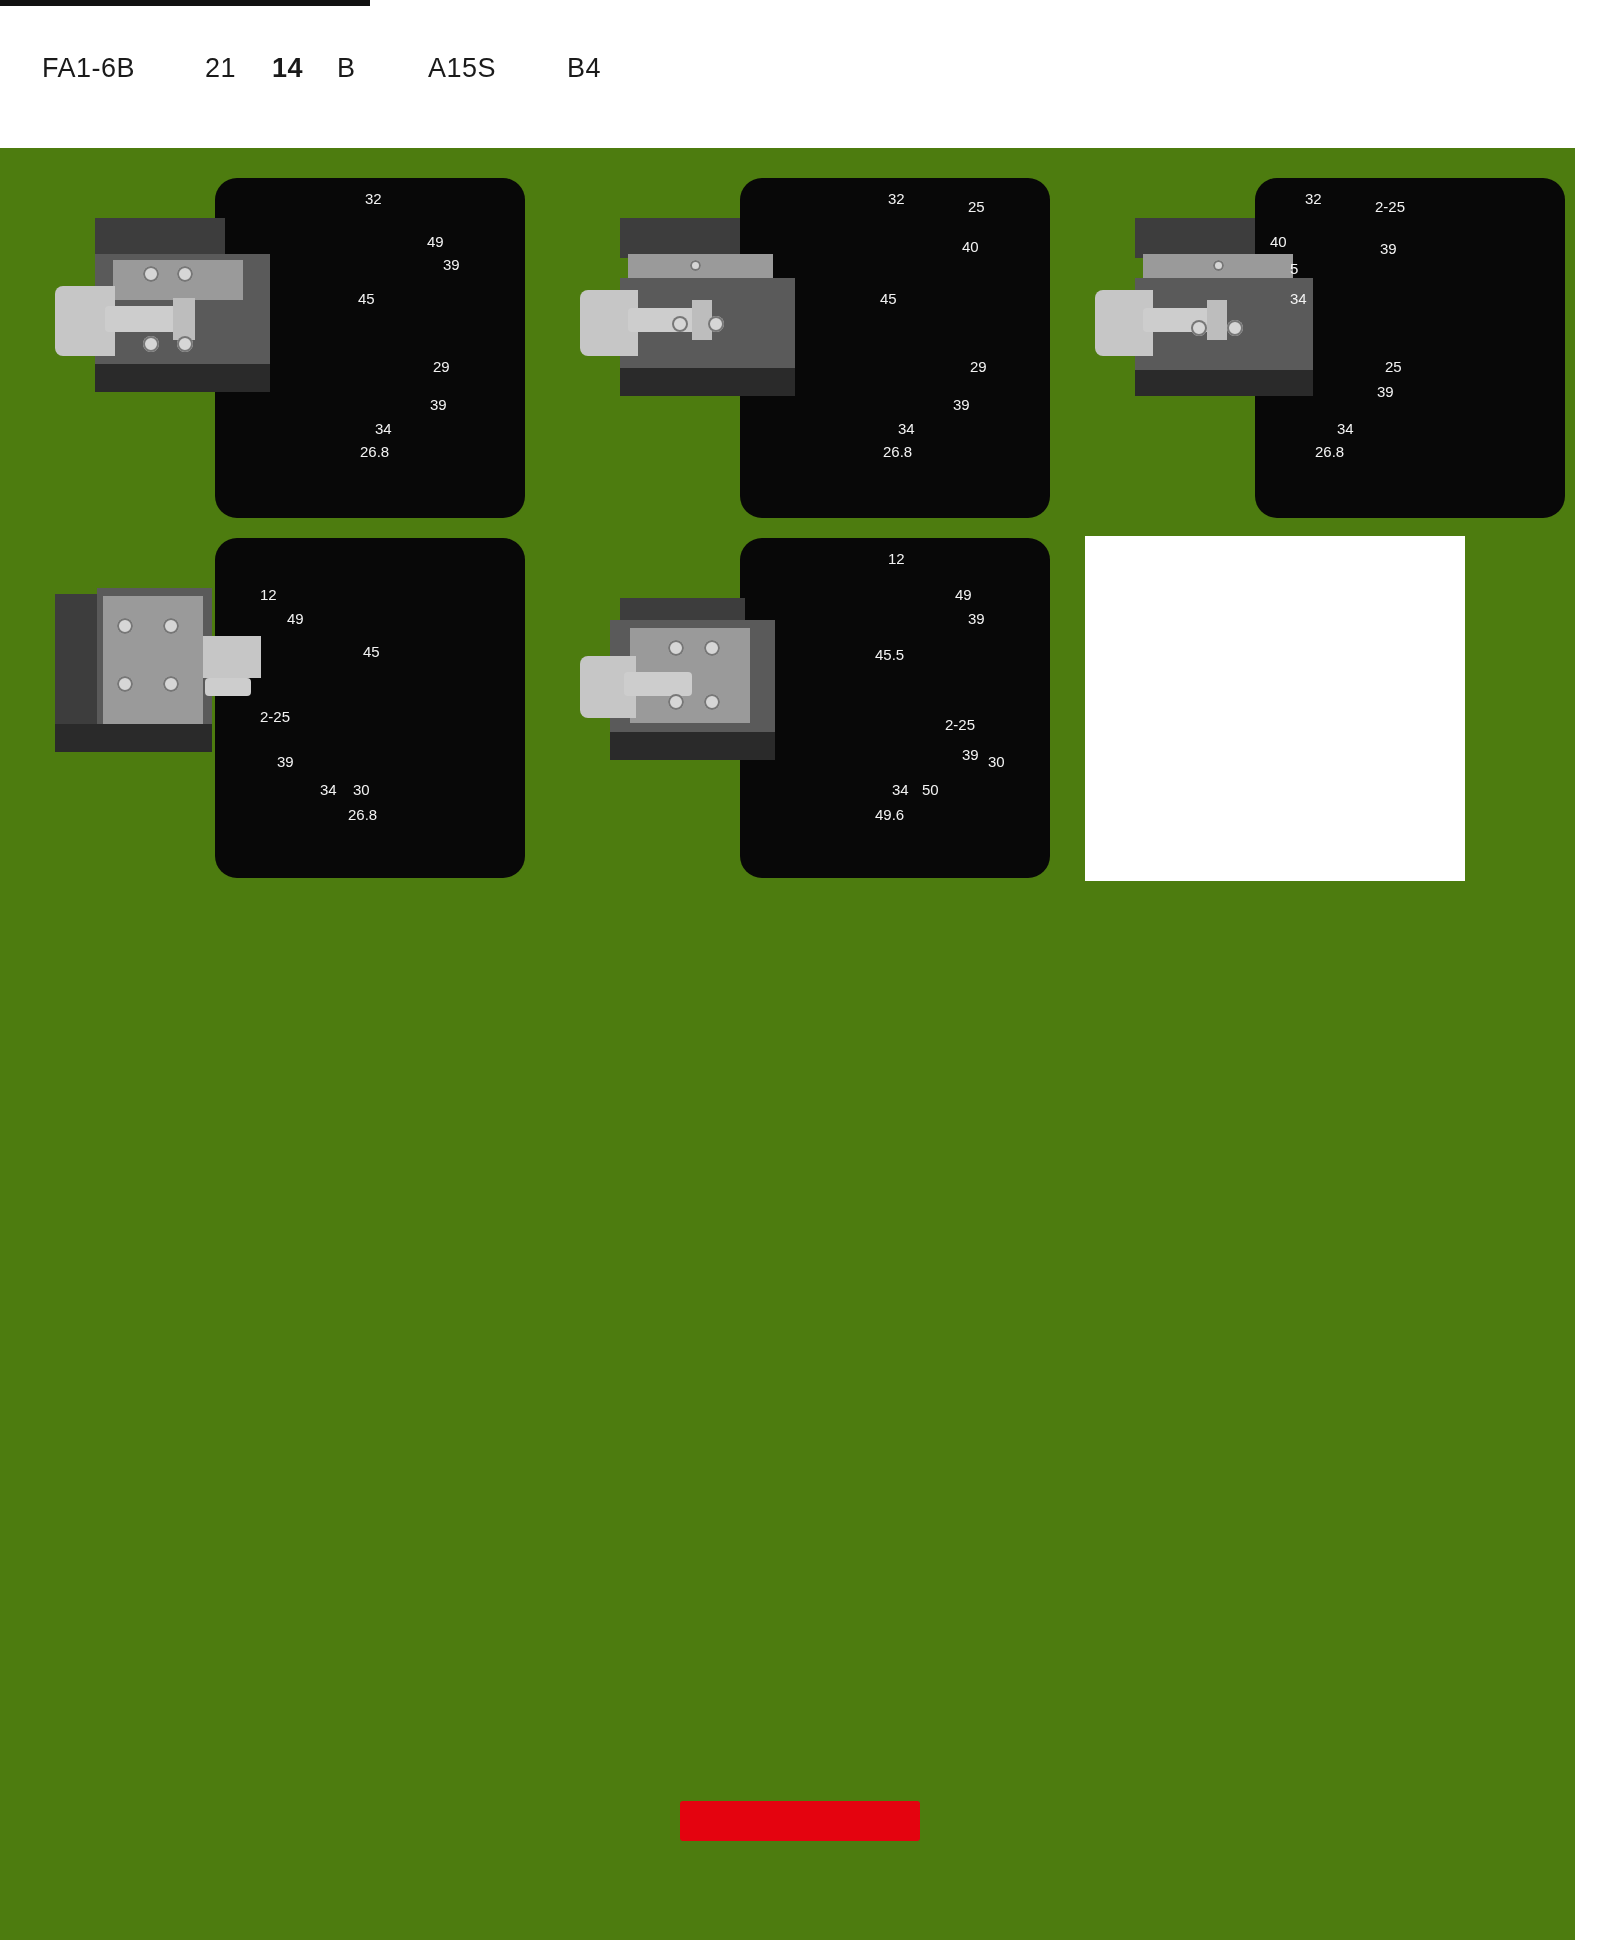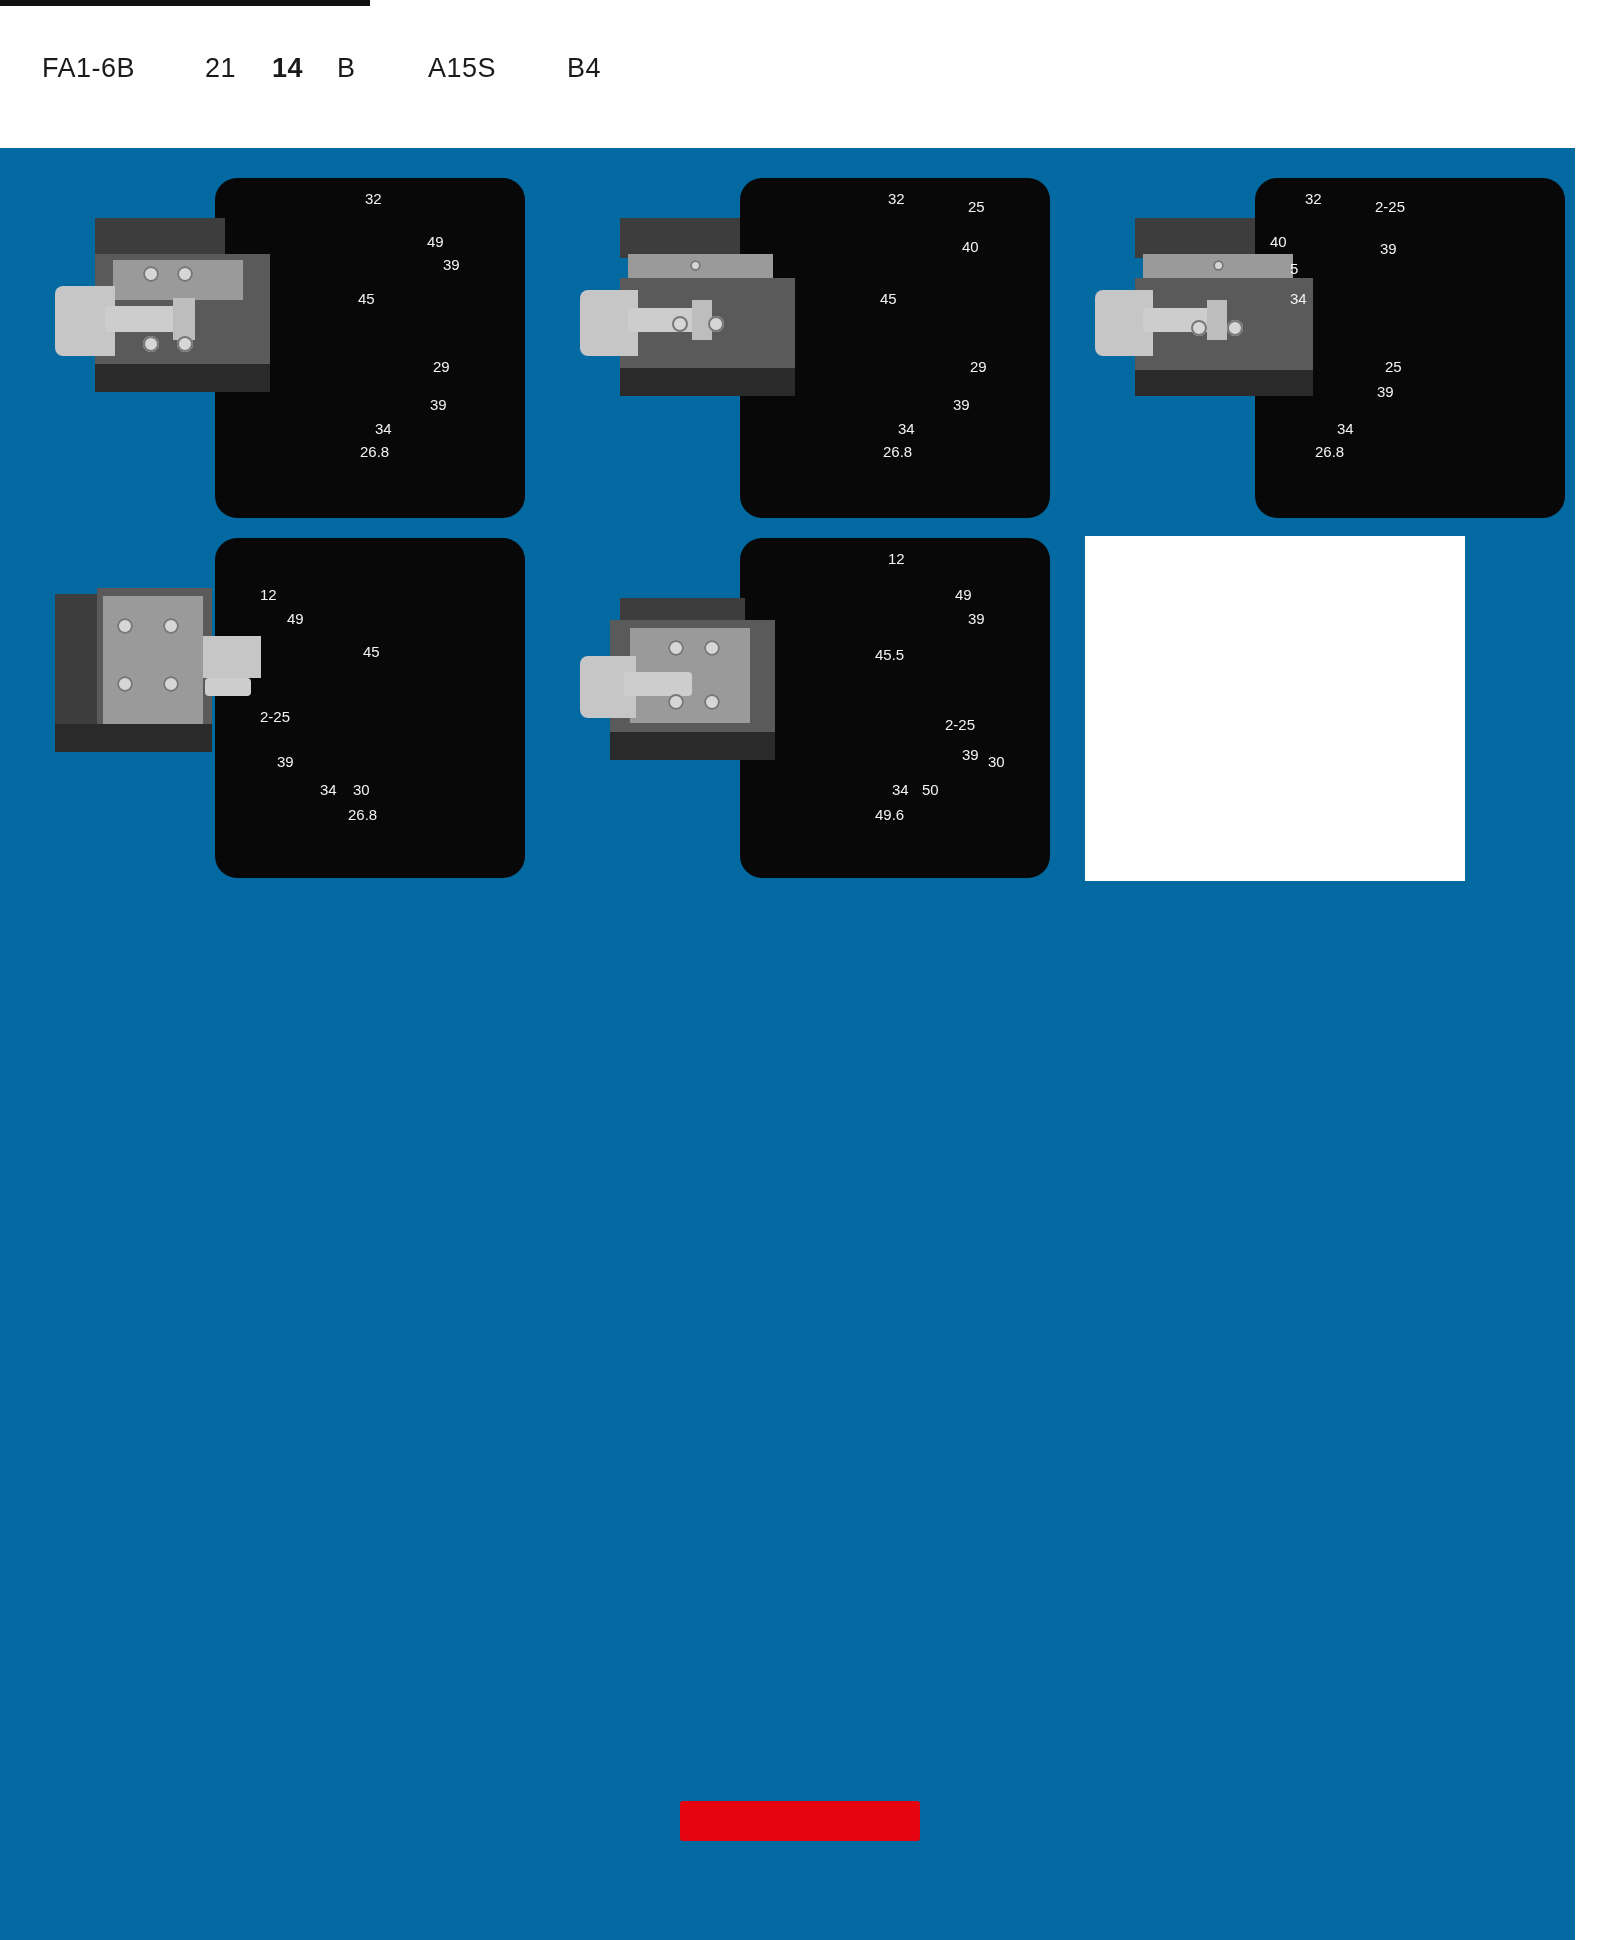--- a/index.html
+++ b/index.html
@@ -48,21 +48,21 @@
   .chip-5 { left: 428px; }
   .chip-6 { left: 567px; }
 
   
   .canvas {
     position: absolute;
     left: 0;
     top: 148px;
     width: 1575px;
     height: 1792px;
-    background: #0369a1;
+    background: #4d7c0f;
   }
 
   
   .white-cut {
     position: absolute;
     left: 735px;
     top: 0;
     width: 865px;
     height: 148px;
     background: #ffffff;

